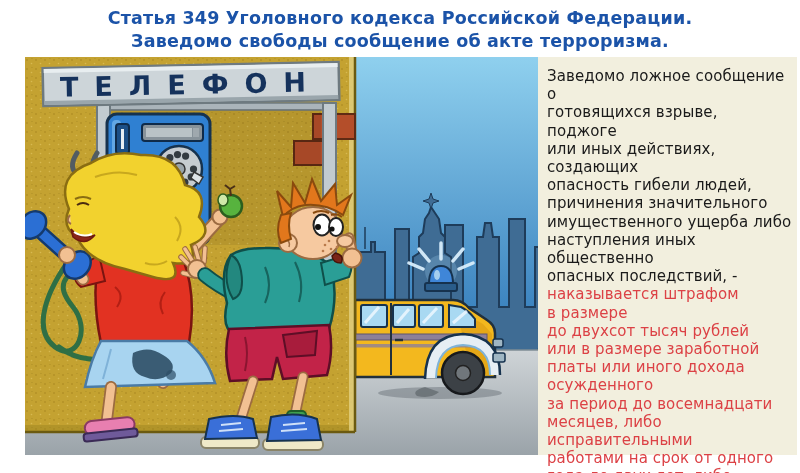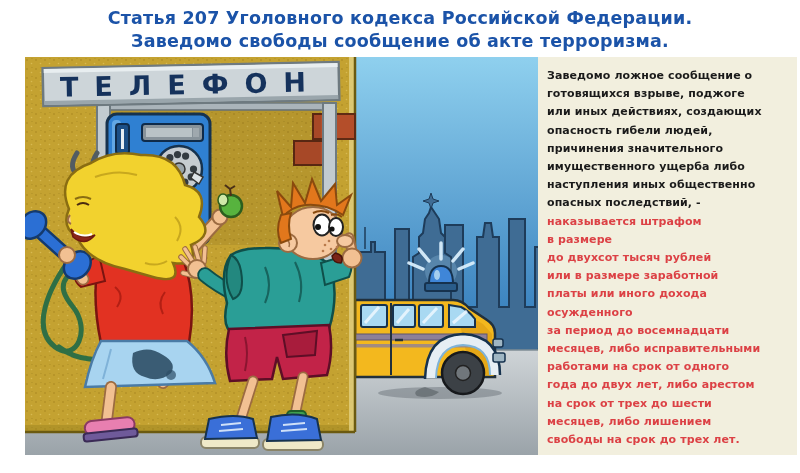--- a/index.html
+++ b/index.html
@@ -13,33 +13,33 @@
     position:absolute;top:7px;left:0;width:100%;
     text-align:center;font-weight:bold;font-size:17.5px;line-height:23px;
     letter-spacing:.2px;color:#1b53a8;
   }
   .illustration{
     position:absolute;left:25px;top:57px;width:513px;height:398px;display:block;
   }
   .law-panel{
     position:absolute;left:538px;top:57px;width:259px;height:398px;
     background:#f2efde;box-sizing:border-box;padding:10px 5px 0 9px;
-    font-weight:bold;font-size:11px;line-height:18.2px;letter-spacing:.1px;
+    font-weight:normal;font-size:15px;line-height:18.2px;letter-spacing:.1px;
   }
   .offense{color:#1a1a1a;white-space:pre-line;}
   .penalty{color:#dc4145;white-space:pre-line;}
   svg text{font-family:"DejaVu Sans","Liberation Sans",sans-serif;}
 </style>
 </head>
 <body>
 
 <div class="poster">
 
   <div class="title">
-    <div>Статья 207 Уголовного кодекса Российской Федерации.</div>
+    <div>Статья 349 Уголовного кодекса Российской Федерации.</div>
     <div>Заведомо свободы сообщение об акте терроризма.</div>
   </div>
 
   <svg class="illustration" viewBox="0 0 513 398" preserveAspectRatio="none">
     <defs>
       <linearGradient id="sky" x1="0" y1="0" x2="0" y2="1">
         <stop offset="0" stop-color="#8fd0ee"></stop>
           <stop offset="1" stop-color="#2e77b8"></stop>
       </linearGradient>
       <linearGradient id="road" x1="0" y1="0" x2="0" y2="1">

